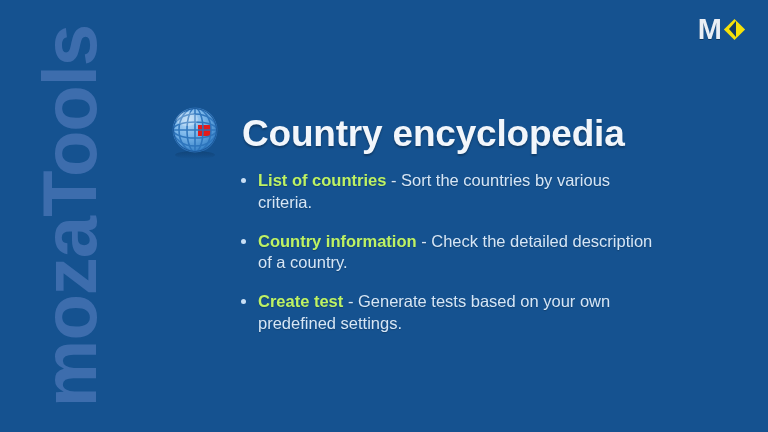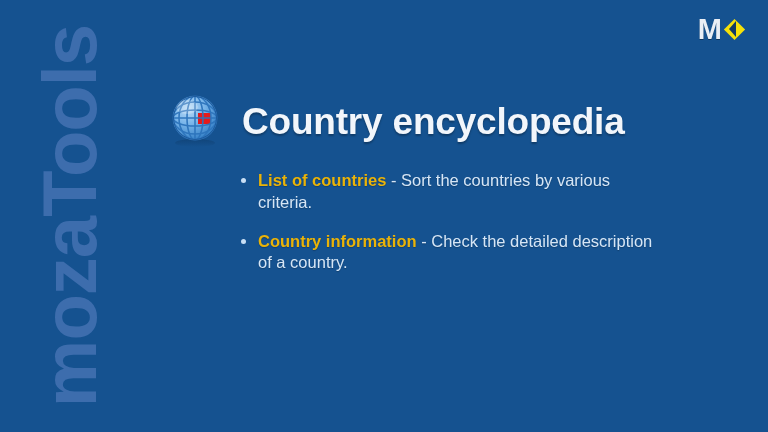--- a/index.html
+++ b/index.html
@@ -91,21 +91,21 @@
     margin-top: -8px;
     border-top: 8px solid transparent;
     border-bottom: 8px solid transparent;
     border-right: 7px solid #123a66;
   }
 
   
   #header-row {
     position: absolute;
     left: 166px;
-    top: 92px;
+    top: 104px;
     display: flex;
     align-items: center;
     justify-content: center;
   }
   #globe-icon {
     position: relative;
     width: 58px;
     height: 58px;
     flex: 0 0 auto;
   }
@@ -146,21 +146,21 @@
     position: absolute;
     left: 1px;
     top: 8px;
     width: 5px;
     height: 5px;
     border-radius: 50%;
     background: #c9dff5;
   }
   #feature-list li .term {
     font-weight: bold;
-    color: #eab308;
+    color: #bef264;
   }
   #feature-list li .desc {
     font-weight: normal;
     color: #d6e6f6;
   }
 </style>
 </head>
 <body>
 
 <div id="slide">
@@ -219,15 +219,18 @@
     <div id="page-title">Country encyclopedia</div>
   </div>
 
   <ul id="feature-list">
     <li>
       <span class="bullet-dot"></span><span class="term">List of countries</span><span class="desc"> - Sort the countries by various criteria.</span>
     </li>
     <li>
       <span class="bullet-dot"></span><span class="term">Country information</span><span class="desc"> - Check the detailed description of a country.</span>
     </li>
+    <li>
+      <span class="bullet-dot"></span><span class="term">Create test</span><span class="desc"> - Generate tests based on your own predefined settings.</span>
+    </li>
   </ul>
 
 </div>
 
 </body></html>

